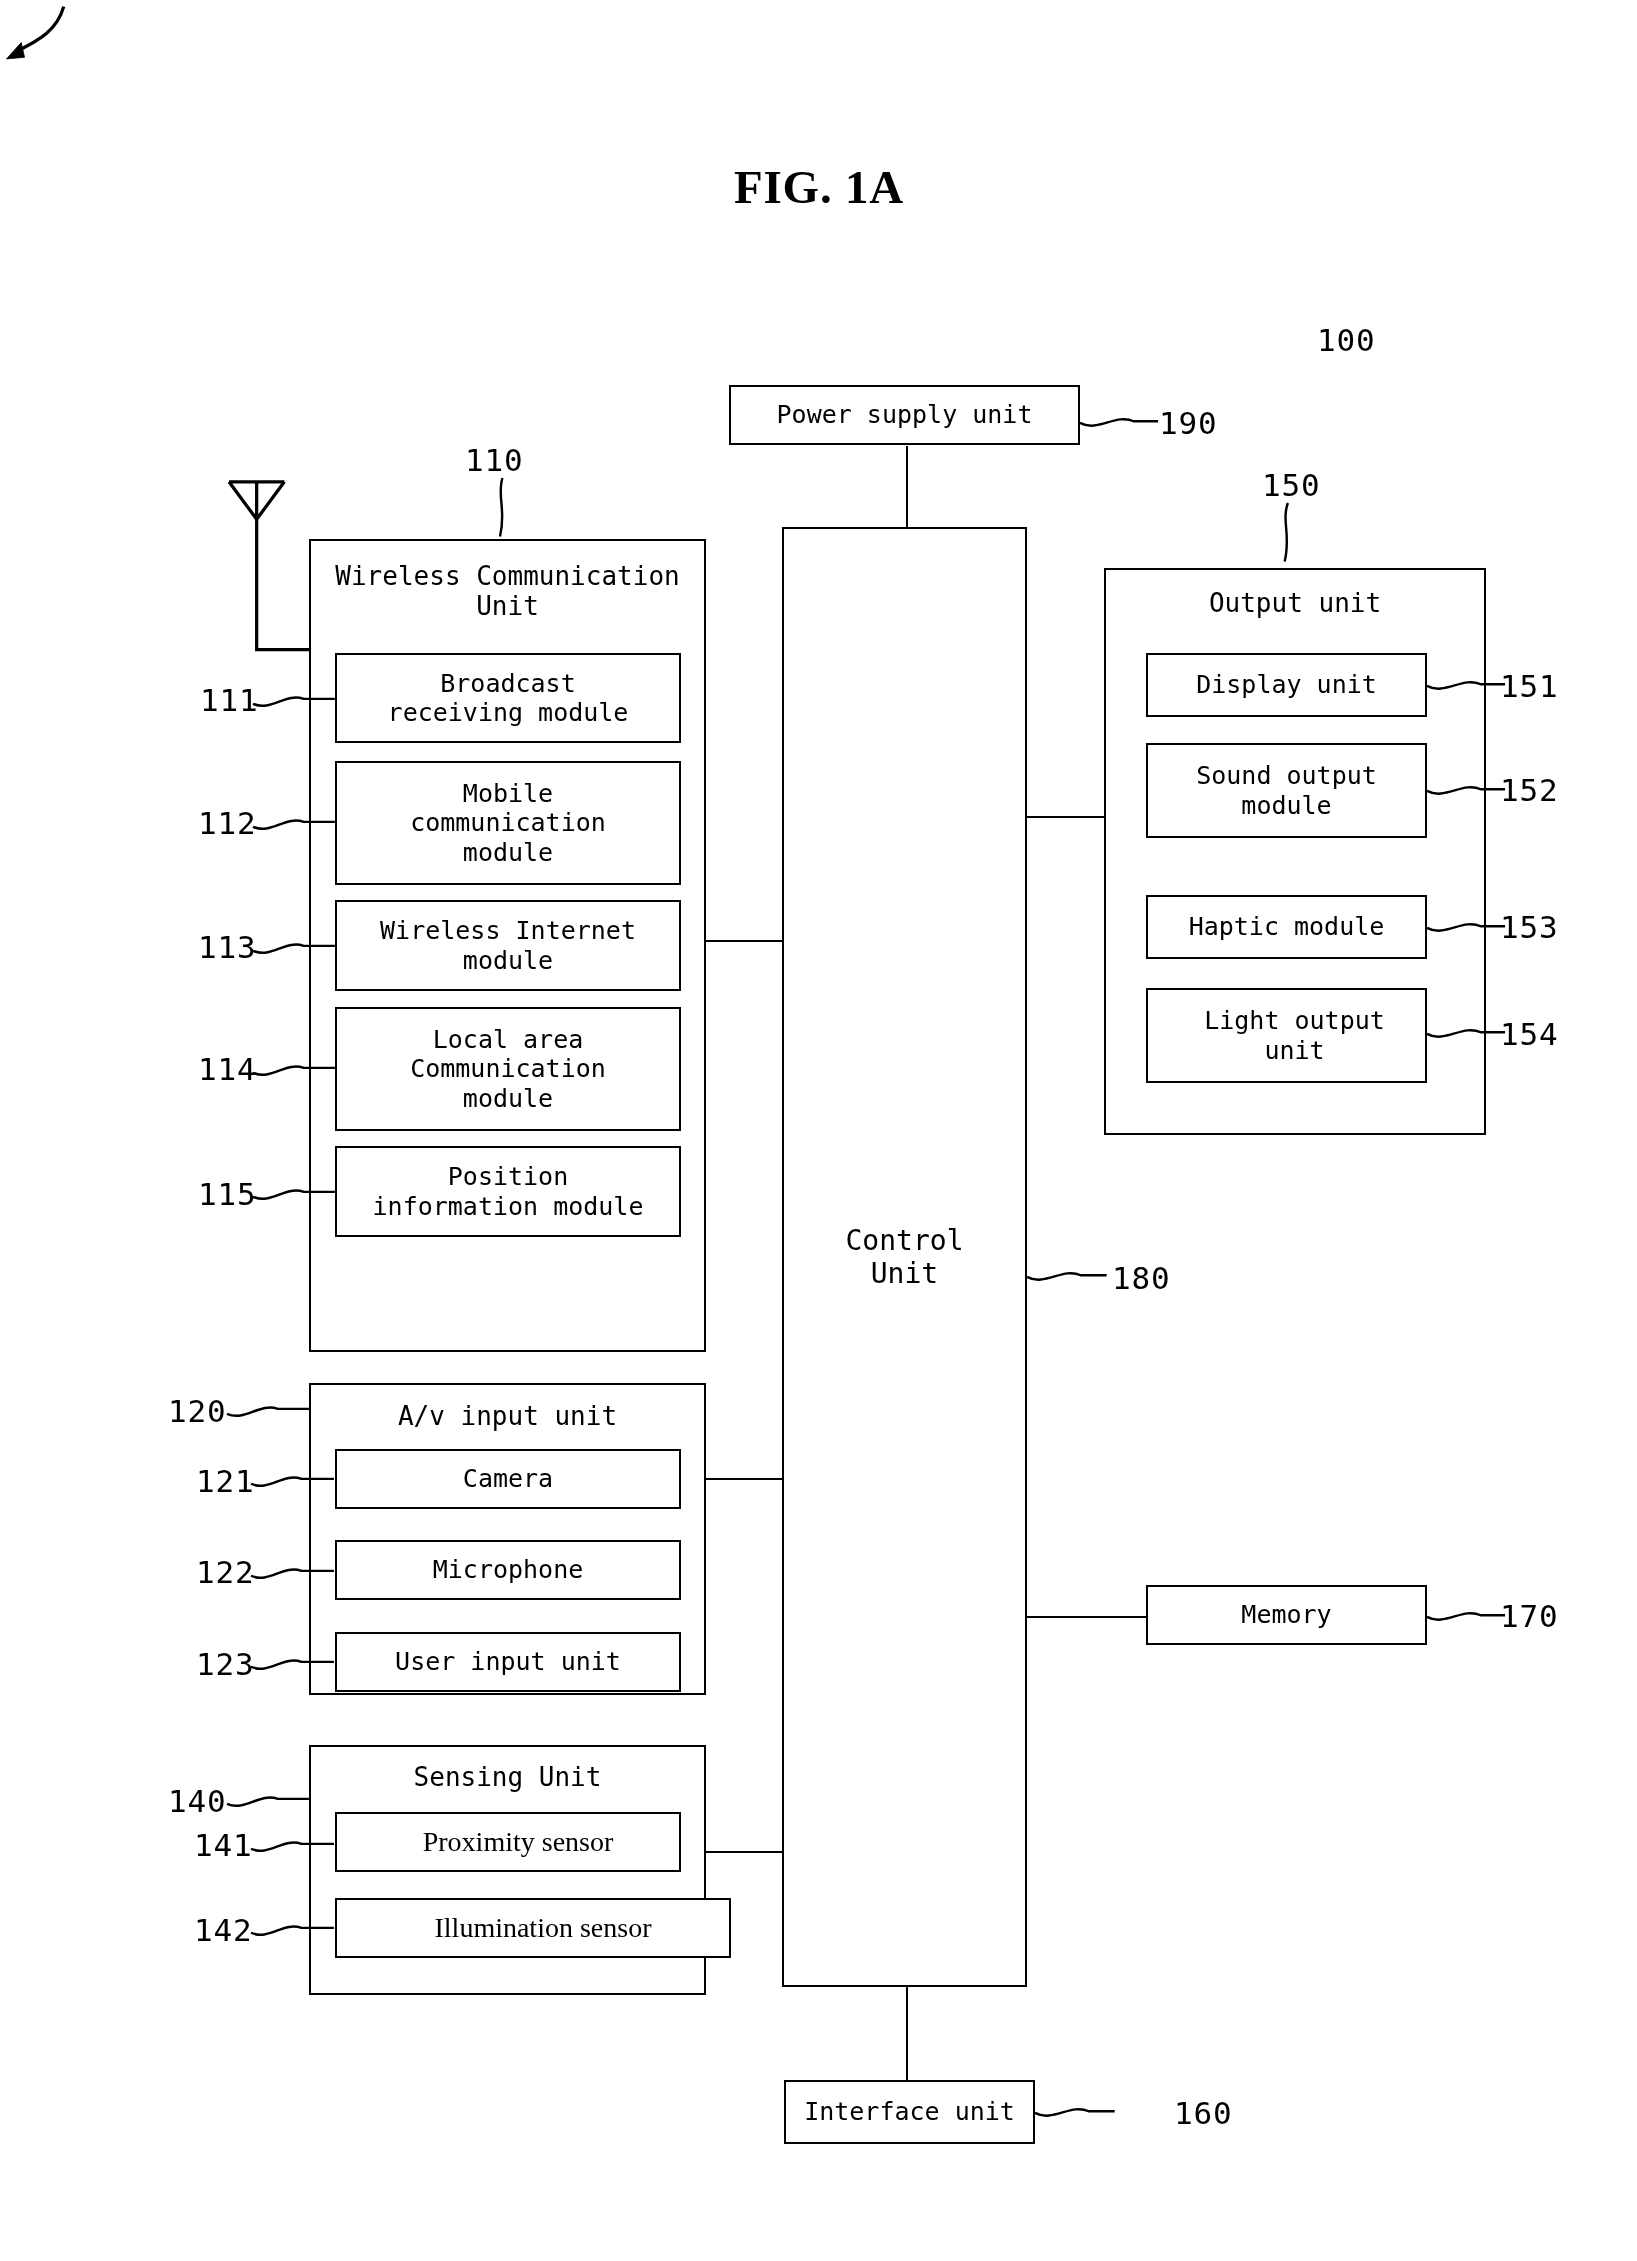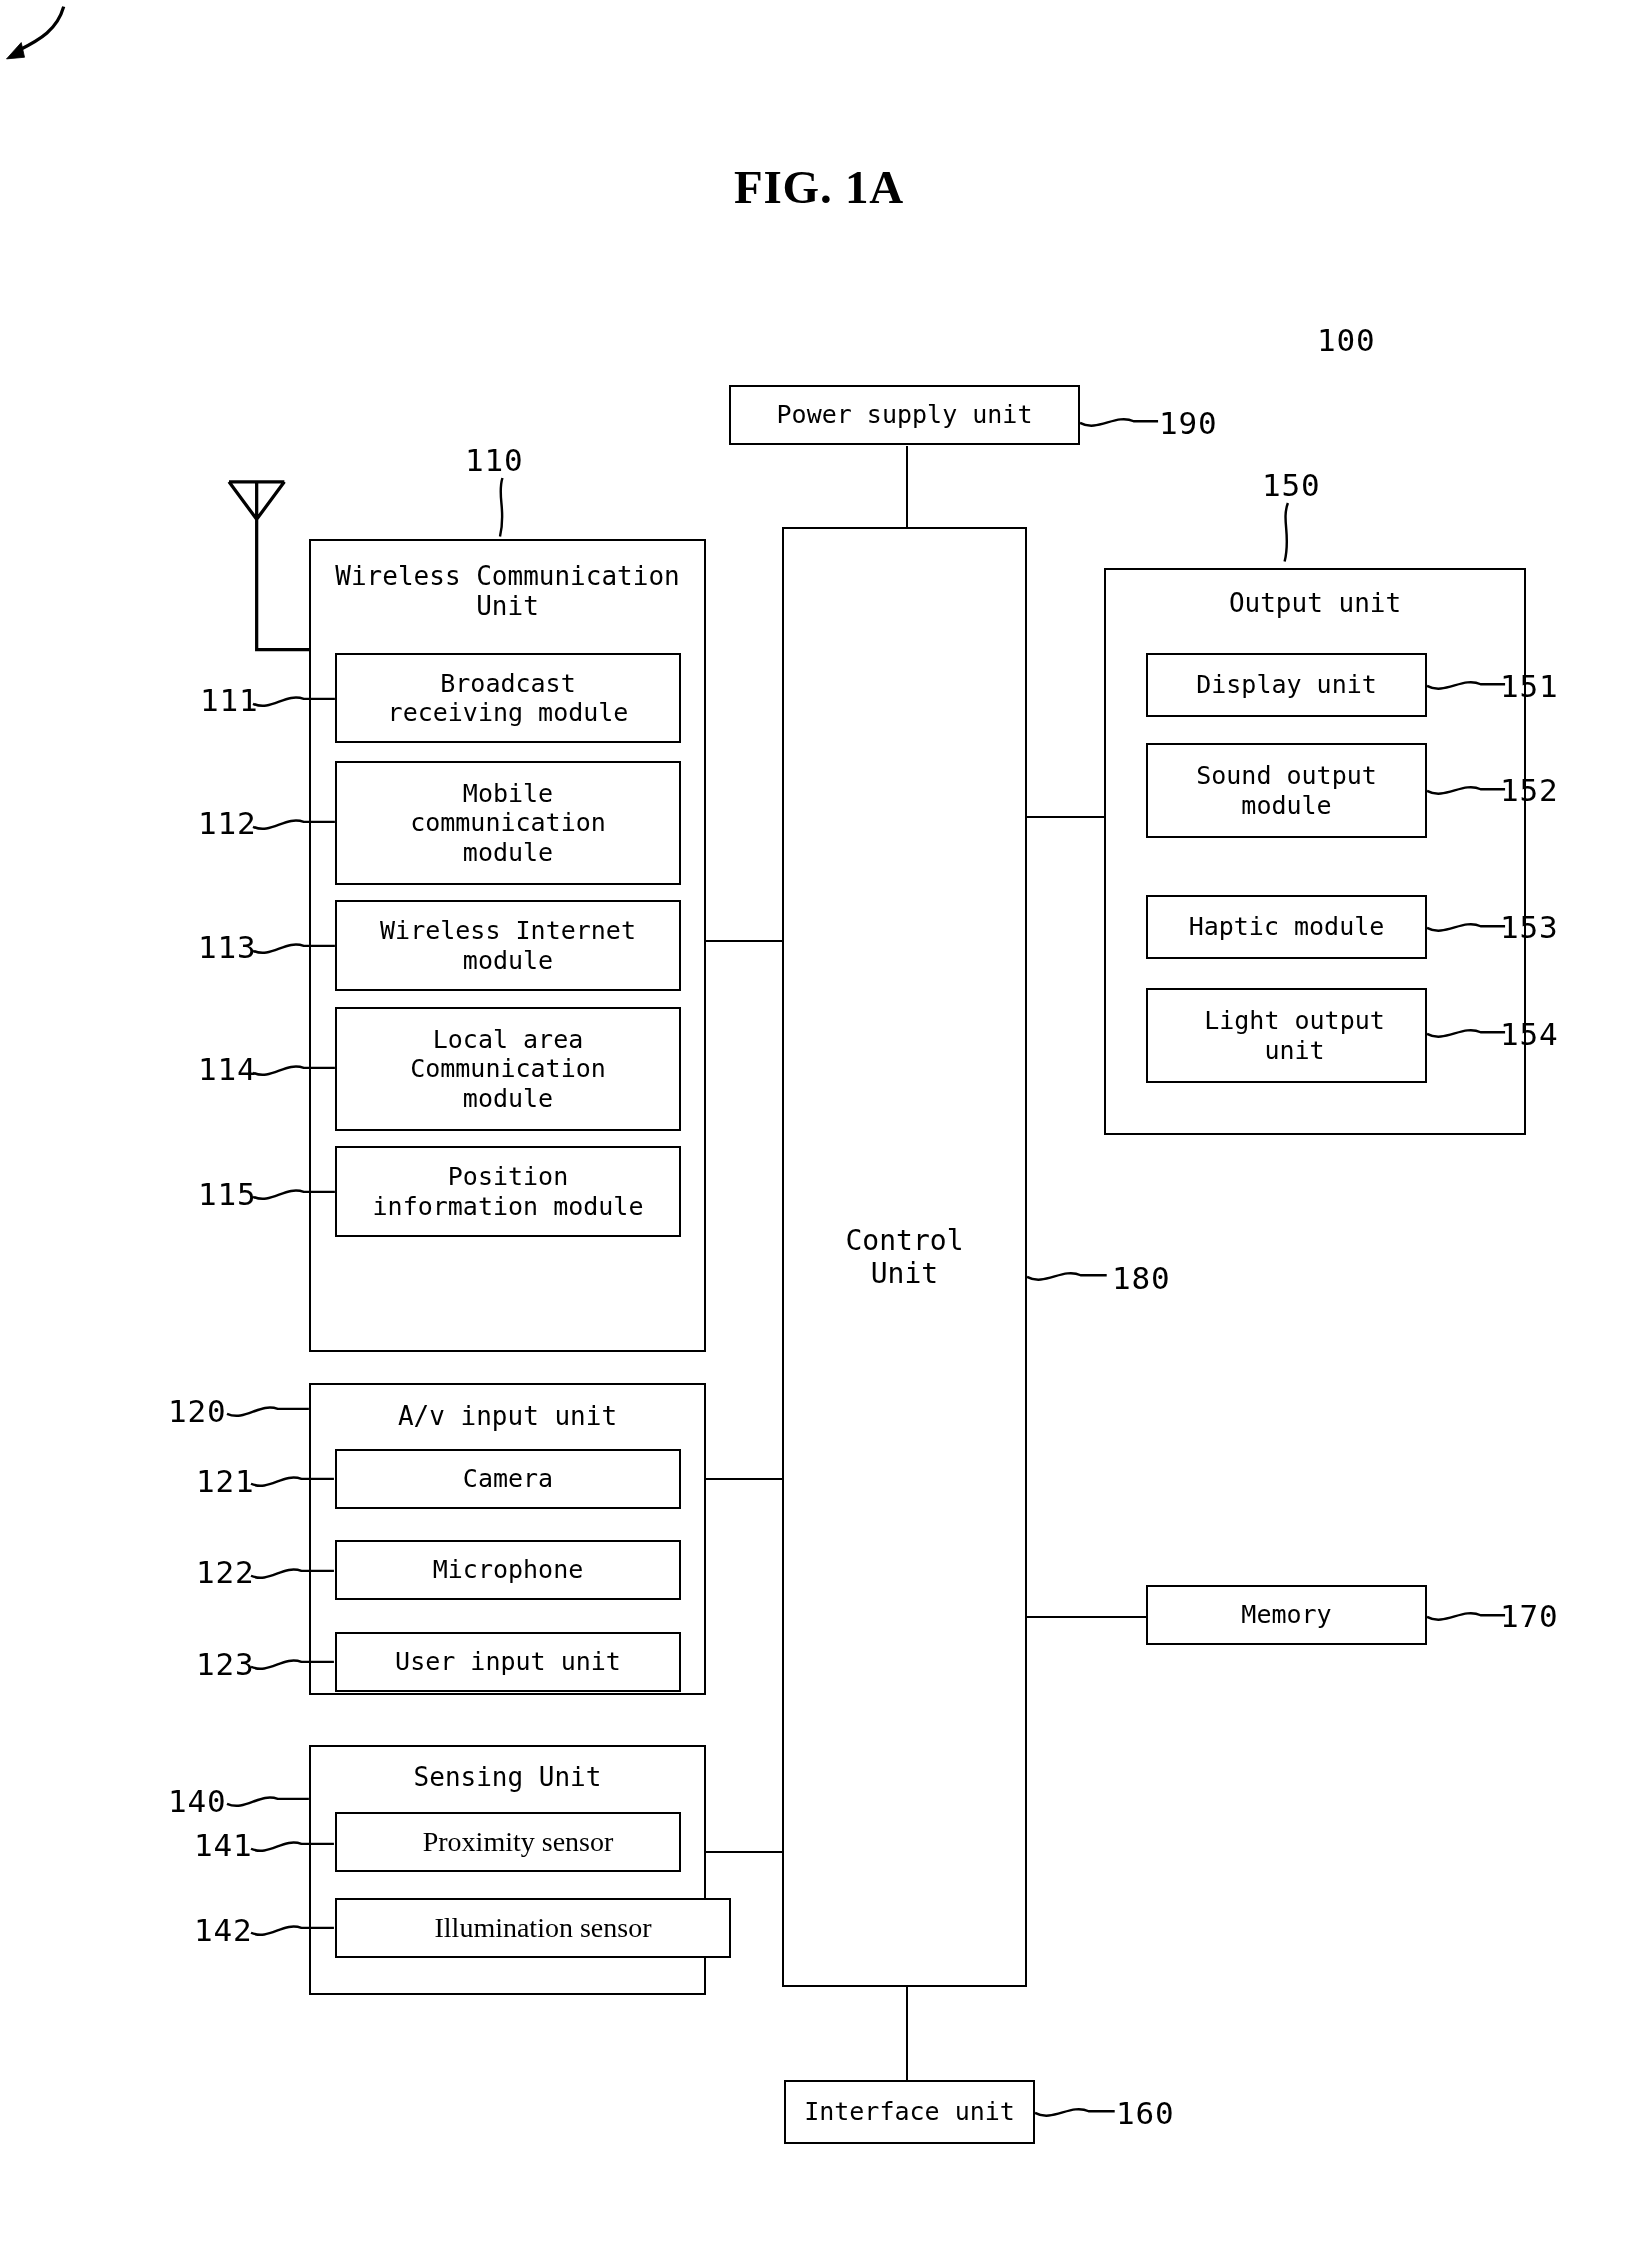--- a/index.html
+++ b/index.html
@@ -283,21 +283,21 @@
   </svg>
   <div class="ref" style="left:1112px; top:1260px;">180</div>
 
   
   <div class="ref" style="left:1262px; top:467px;">150</div>
   <svg class="leader" style="left:1273px; top:503px;" width="33" height="65" viewBox="0 0 40 80">
     <path d="M 18 0 C 10 22, 22 40, 14 72"></path>
   </svg>
 
   
-  <div class="box outer" style="left:1104px; top:568px; width:422px; height:567px;">
+  <div class="box outer" style="left:1104px; top:568px; width:382px; height:567px;">
     <div class="grouptitle" style="top:18px;">Output unit</div>
   </div>
 
   <div class="box" style="left:1146px; top:653px; width:281px; height:64px;">
     <span>Display unit</span>
   </div>
   <svg class="leader" style="left:1427px; top:671px;" width="122" height="33" viewBox="0 0 150 40">
     <path d="M 0 18 C 22 30, 44 6, 66 16 L 96 16"></path>
   </svg>
   <div class="ref" style="left:1500px; top:668px;">151</div>
@@ -341,17 +341,17 @@
   <div class="ref" style="left:1500px; top:1598px;">170</div>
   <div class="hline" style="left:1027px; top:1616px; width:120px;"></div>
 
   
   <div class="box" style="left:784px; top:2080px; width:251px; height:64px;">
     <span>Interface unit</span>
   </div>
   <svg class="leader" style="left:1035px; top:2098px;" width="122" height="33" viewBox="0 0 150 40">
     <path d="M 0 18 C 22 30, 44 6, 66 16 L 98 16"></path>
   </svg>
-  <div class="ref" style="left:1116px; top:2095px;">160</div>
+  <div class="ref" style="left:1174px; top:2095px;">160</div>
   <div class="vline" style="left:906px; top:1987px; height:93px;"></div>
 
 </div>
 
 
 </body></html>

